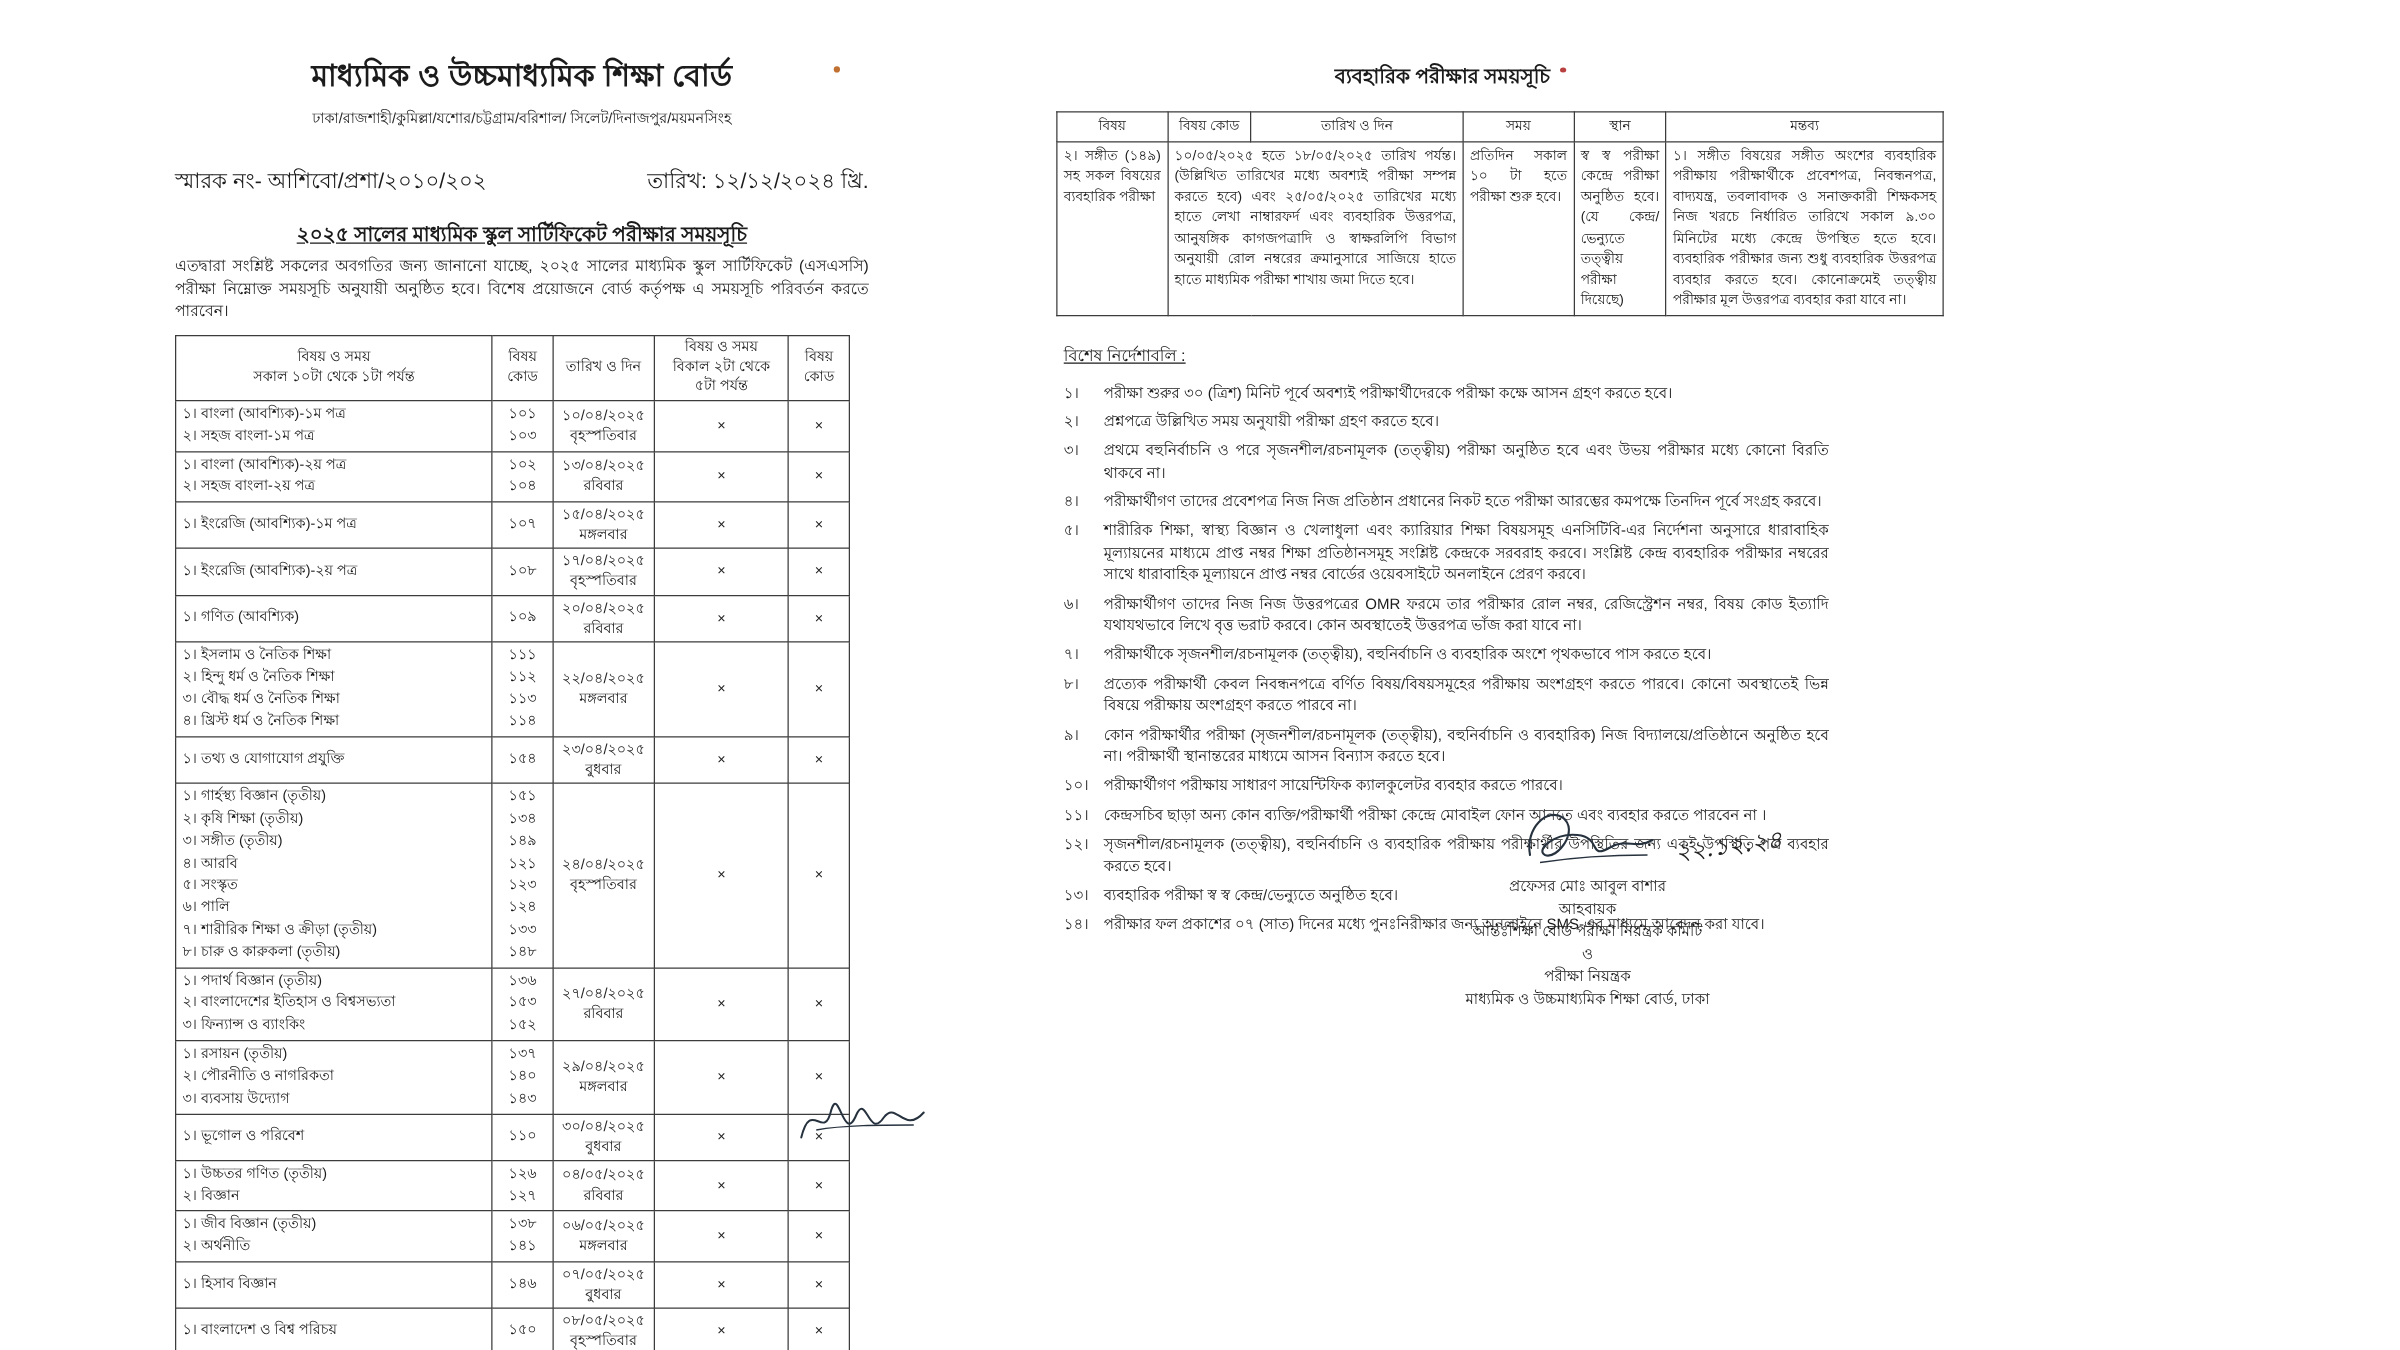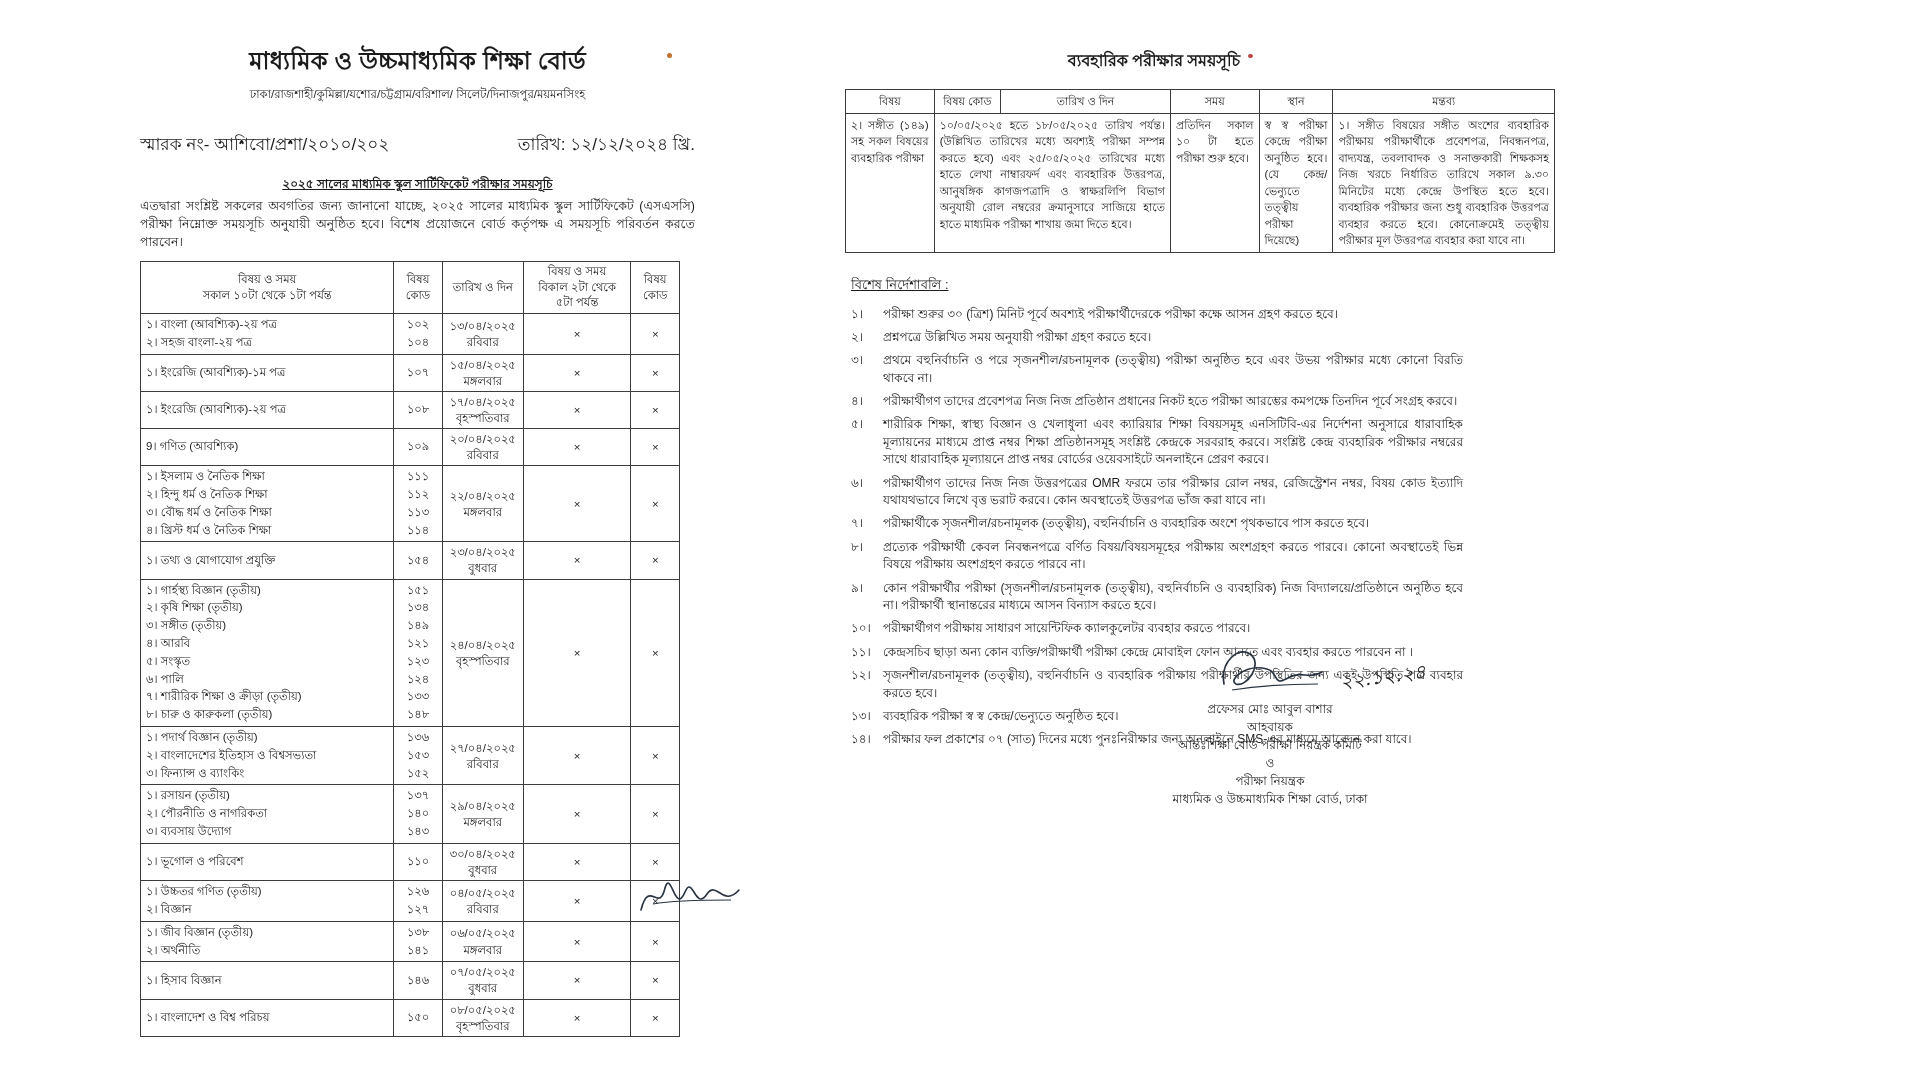--- a/index.html
+++ b/index.html
@@ -11,21 +11,21 @@
     position:relative;
     overflow:hidden;
   }
   .page{position:absolute;top:0;}
   #left-page{left:140px;top:42px;width:555px;}
   #right-page{left:845px;top:42px;width:618px;}
 
   .org-name{font-size:24px;font-weight:bold;text-align:center;letter-spacing:.2px;}
   .org-regions{font-size:11.5px;text-align:center;margin-top:4px;color:#222;}
   .memo-row{display:flex;justify-content:space-between;margin-top:26px;font-size:17px;}
-  .doc-title{font-size:12px;font-weight:bold;text-align:center;text-decoration:underline;margin-top:16px;}
+  .doc-title{font-size:16px;font-weight:bold;text-align:center;text-decoration:underline;margin-top:16px;}
   .intro{font-size:12.5px;line-height:1.45;margin-top:2px;text-align:justify;}
 
   table{border-collapse:collapse;}
   .routine-table{width:540px;margin-top:10px;}
   .routine-table th,.routine-table td{
     border:1px solid #3c3c3c;
     font-size:11.5px;
     padding:2px 5px;
     vertical-align:middle;
   }
@@ -108,20 +108,36 @@
         <th class="col-pm">
           <div>বিষয় ও সময়</div>
           <div>বিকাল ২টা থেকে ৫টা পর্যন্ত</div>
         </th>
         <th class="col-code2">বিষয় কোড</th>
       </tr>
     </thead>
     <tbody id="left-rows">
         <tr>
           <td class="col-subj">
+            <div class="subj-line">১। বাংলা (আবশ্যিক)-১ম পত্র</div>
+            <div class="subj-line">২। সহজ বাংলা-১ম পত্র</div>
+          </td>
+          <td class="col-code">
+            <div class="code-line">১০১</div>
+            <div class="code-line">১০৩</div>
+          </td>
+          <td class="col-date date-cell">
+            <div>১০/০৪/২০২৫</div>
+            <div>বৃহস্পতিবার</div>
+          </td>
+          <td class="col-pm mark-cell">×</td>
+          <td class="col-code2 mark-cell">×</td>
+        </tr>
+        <tr>
+          <td class="col-subj">
             <div class="subj-line">১। বাংলা (আবশ্যিক)-২য় পত্র</div>
             <div class="subj-line">২। সহজ বাংলা-২য় পত্র</div>
           </td>
           <td class="col-code">
             <div class="code-line">১০২</div>
             <div class="code-line">১০৪</div>
           </td>
           <td class="col-date date-cell">
             <div>১৩/০৪/২০২৫</div>
             <div>রবিবার</div>
@@ -152,21 +168,21 @@
           </td>
           <td class="col-date date-cell">
             <div>১৭/০৪/২০২৫</div>
             <div>বৃহস্পতিবার</div>
           </td>
           <td class="col-pm mark-cell">×</td>
           <td class="col-code2 mark-cell">×</td>
         </tr>
         <tr>
           <td class="col-subj">
-            <div class="subj-line">9। গণিত (আবশ্যিক)</div>
+            <div class="subj-line">১। গণিত (আবশ্যিক)</div>
           </td>
           <td class="col-code">
             <div class="code-line">১০৯</div>
           </td>
           <td class="col-date date-cell">
             <div>২০/০৪/২০২৫</div>
             <div>রবিবার</div>
           </td>
           <td class="col-pm mark-cell">×</td>
           <td class="col-code2 mark-cell">×</td>

